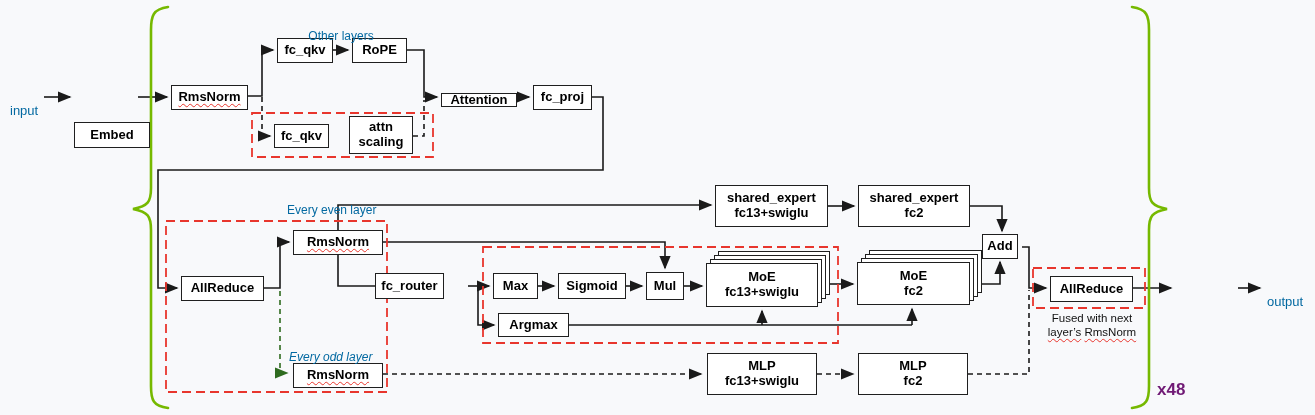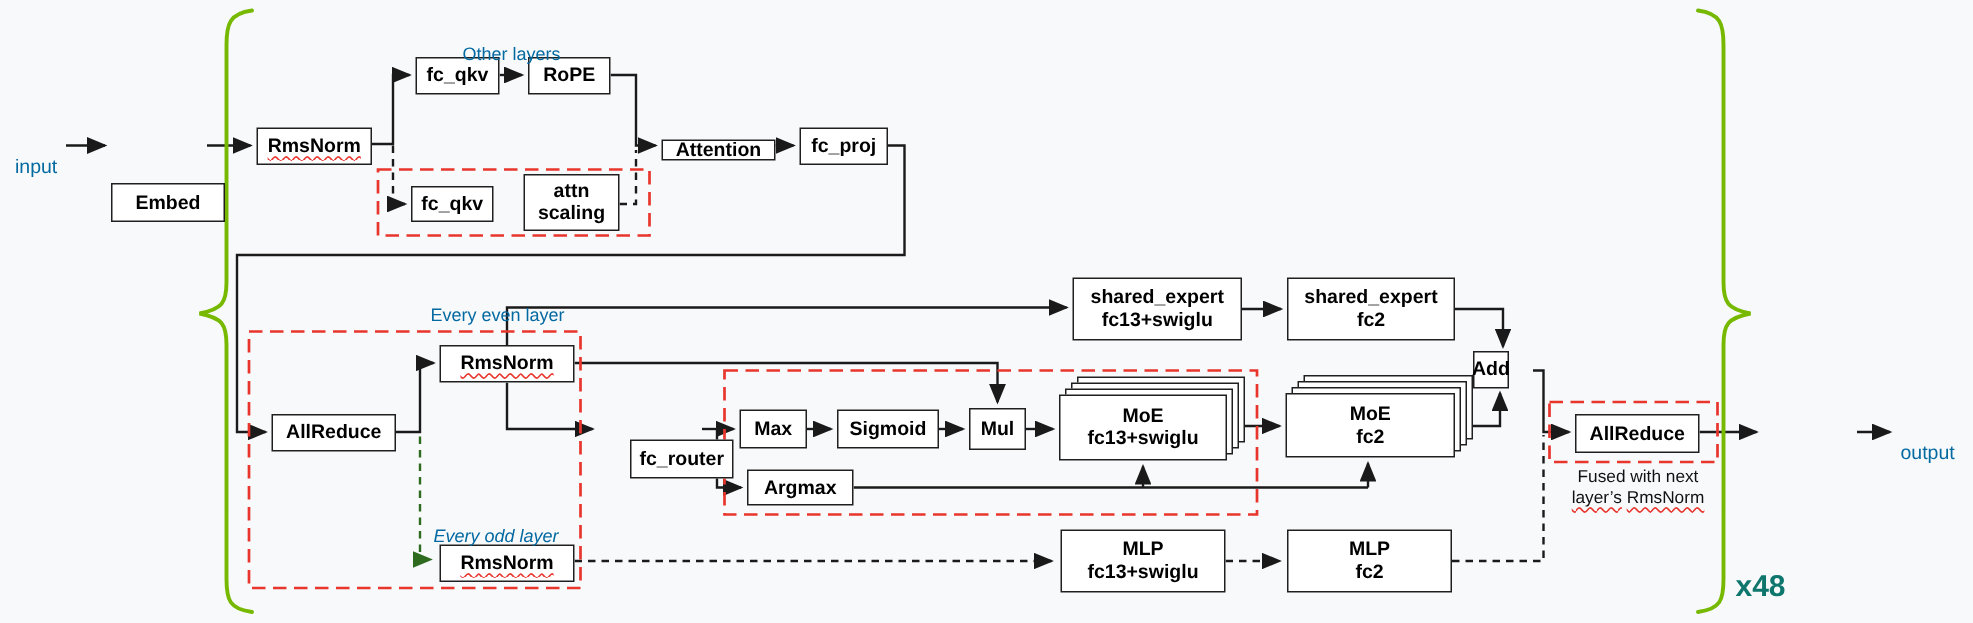--- a/index.html
+++ b/index.html
@@ -24,21 +24,21 @@
     text-decoration-line:underline;
     text-decoration-style:wavy;
     text-decoration-color:#e8362d;
     text-decoration-thickness:1px;
     text-underline-offset:2px;
   }
   .note{
     position:absolute;z-index:4;font-size:11.5px;line-height:1.25;text-align:center;color:#111;
   }
   .x48{
-    position:absolute;z-index:4;font-size:20px;font-weight:bold;color:#0f766e;
+    position:absolute;z-index:4;font-size:17px;font-weight:bold;color:#701a75;
   }
 </style>
 </head>
 <body>
 
 <div id="stage">
 
   <svg class="wires" width="1315" height="415" viewBox="0 0 1315 415">
     <defs>
       <marker id="arr" markerWidth="9" markerHeight="7" refX="7.5" refY="3.5" orient="auto">
@@ -136,21 +136,21 @@
 
   <div class="box" style="left:181px;top:276px;width:83px;height:25px;">
     <span>AllReduce</span>
   </div>
   <div class="box" style="left:293px;top:230px;width:90px;height:25px;">
     <span class="sqg">RmsNorm</span>
   </div>
   <div class="box" style="left:293px;top:363px;width:90px;height:25px;">
     <span class="sqg">RmsNorm</span>
   </div>
-  <div class="box" style="left:420px;top:273px;width:69px;height:26px;margin-top:20px;">
+  <div class="box" style="left:375px;top:273px;width:69px;height:26px;">
     <span>fc_router</span>
   </div>
   <div class="box" style="left:493px;top:273px;width:45px;height:26px;">
     <span>Max</span>
   </div>
   <div class="box" style="left:558px;top:273px;width:68px;height:26px;">
     <span>Sigmoid</span>
   </div>
   <div class="box" style="left:646px;top:272px;width:38px;height:28px;">
     <span>Mul</span>
@@ -176,21 +176,21 @@
   </div>
 
   <div class="box" style="left:715px;top:185px;width:113px;height:42px;">
     <span>shared_expert</span>
     <span>fc13+swiglu</span>
   </div>
   <div class="box" style="left:858px;top:185px;width:112px;height:42px;">
     <span>shared_expert</span>
     <span>fc2</span>
   </div>
-  <div class="box" style="left:982px;top:234px;width:24px;height:25px;">
+  <div class="box" style="left:982px;top:234px;width:36px;height:25px;">
     <span>Add</span>
   </div>
 
   <div class="box" style="left:707px;top:353px;width:110px;height:42px;">
     <span>MLP</span>
     <span>fc13+swiglu</span>
   </div>
   <div class="box" style="left:858px;top:353px;width:110px;height:42px;">
     <span>MLP</span>
     <span>fc2</span>

